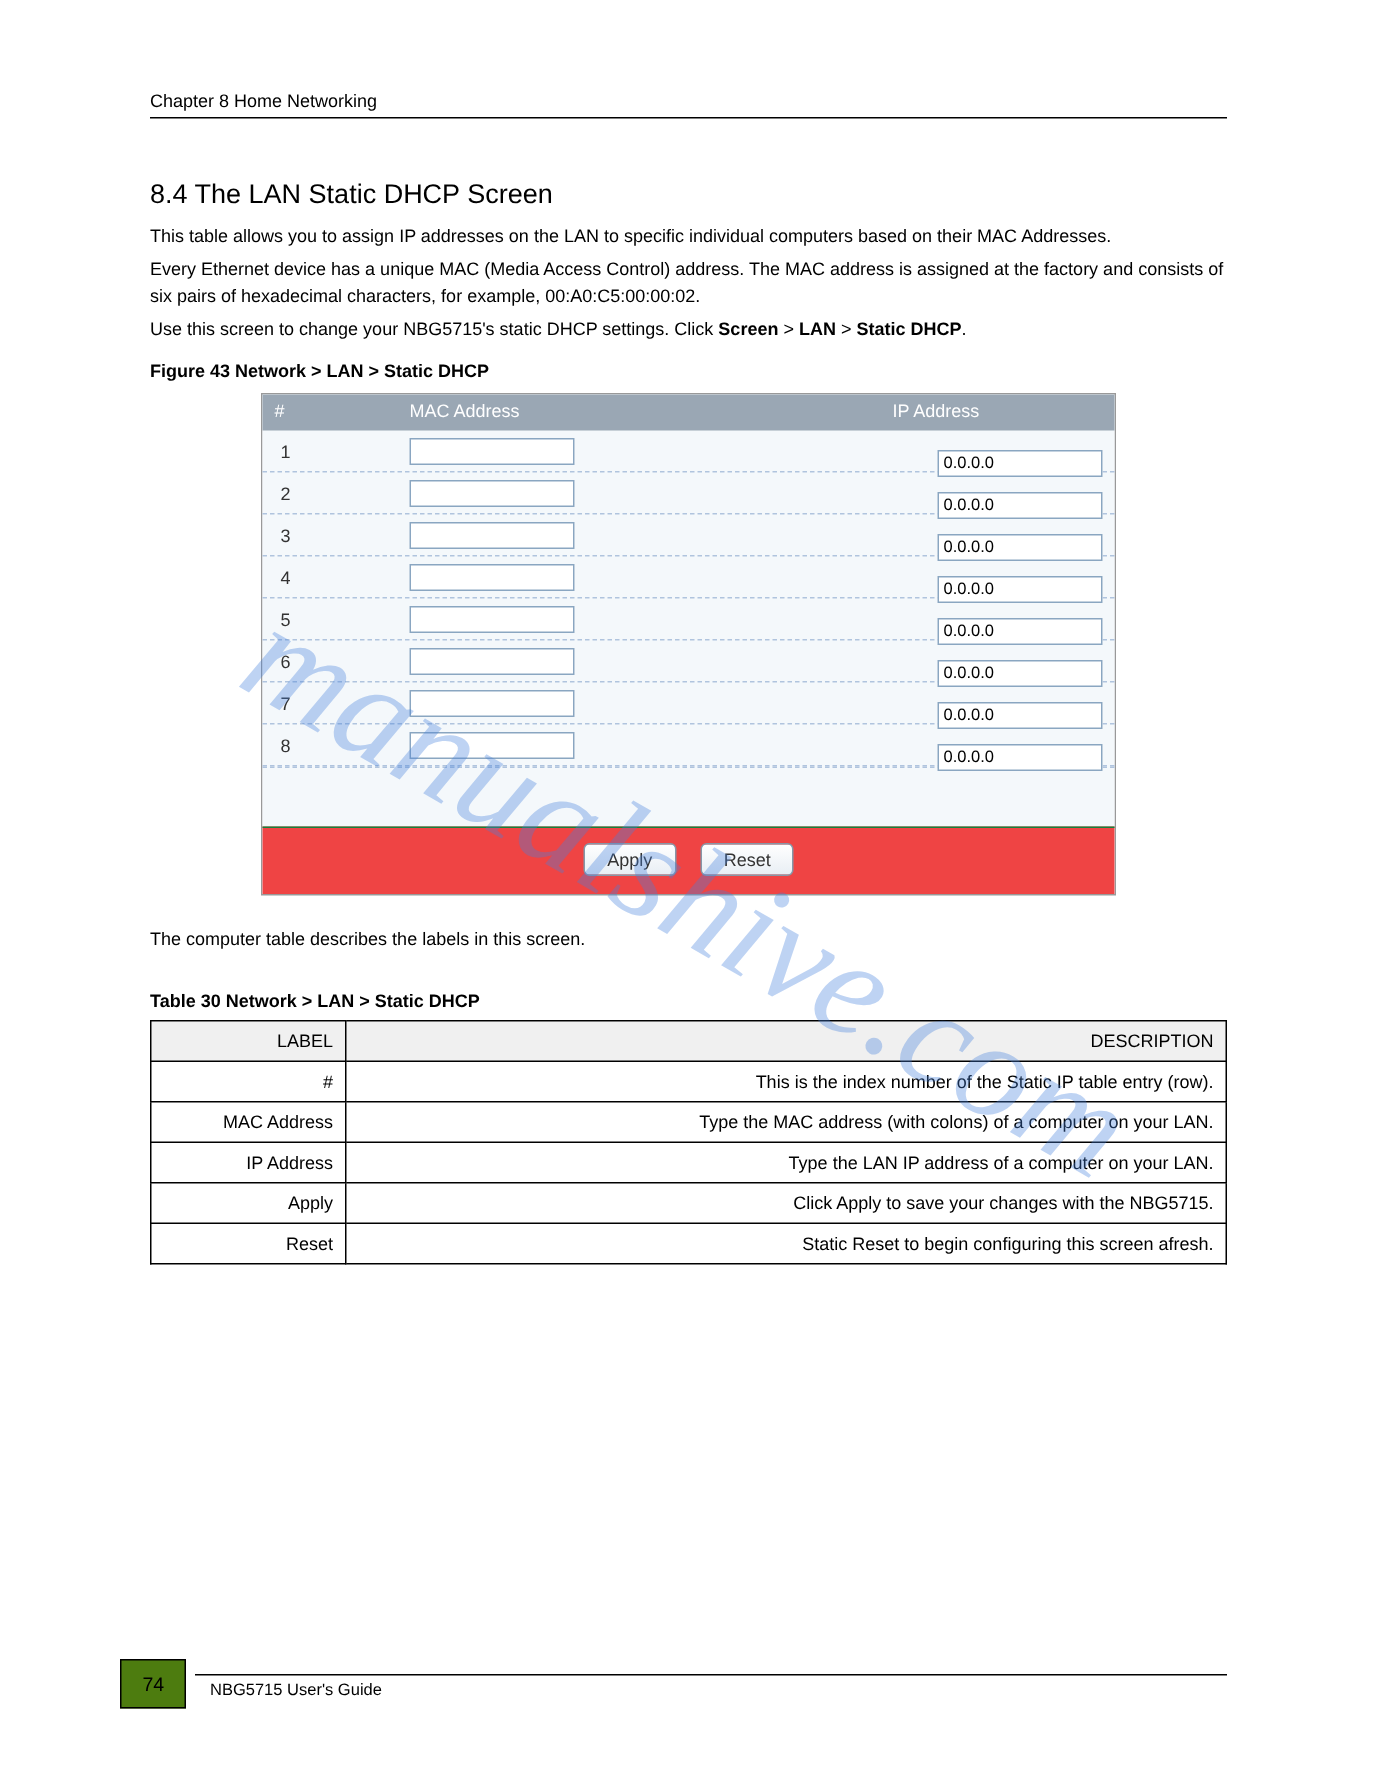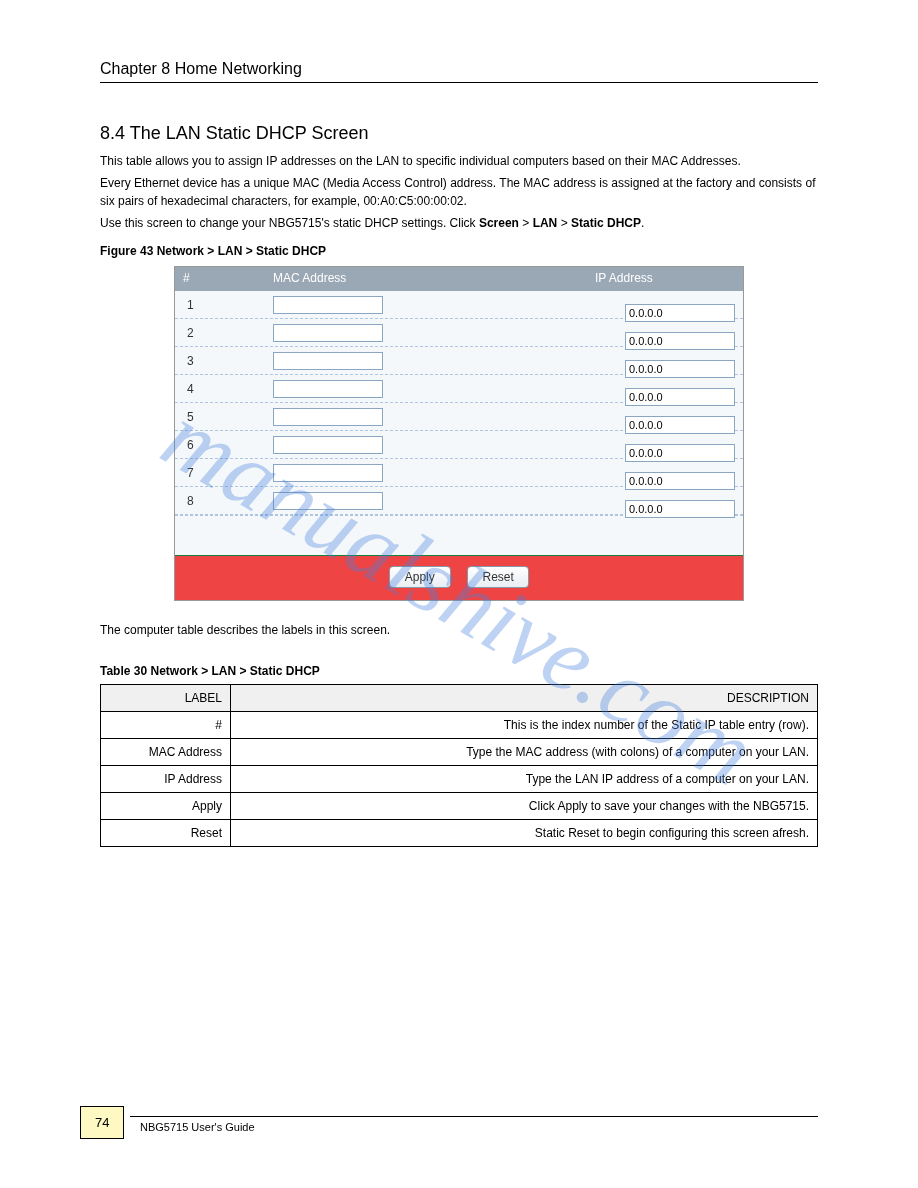--- a/index.html
+++ b/index.html
@@ -15,21 +15,21 @@
   }
   .page {
     padding: 60px 100px 50px 100px;
   }
   .hr-top {
     border: none;
     border-top: 1.5px solid #000;
     margin: 0 0 30px 0;
   }
   .chapter-head {
-    font-size: 16px;
+    font-size: 12px;
     margin-bottom: 4px;
   }
   .section-title {
     font-size: 18px;
     font-weight: normal;
     margin: 40px 0 8px 0;
   }
   .body-text {
     font-size: 12px;
     line-height: 1.5;
@@ -142,21 +142,21 @@
     border-top: 1px solid #000;
     margin: 0 0 0 50px;
   }
   .page-num-box {
     position: absolute;
     left: 0;
     top: -10px;
     border: 1px solid #000;
     padding: 8px 14px;
     font-size: 13px;
-    background: #fef9c3;
+    background: #4d7c0f;
   }
   .footer-text {
     margin-left: 60px;
     font-size: 11px;
     padding-top: 4px;
   }
   
   .watermark {
     position: absolute;
     left: 50%;

